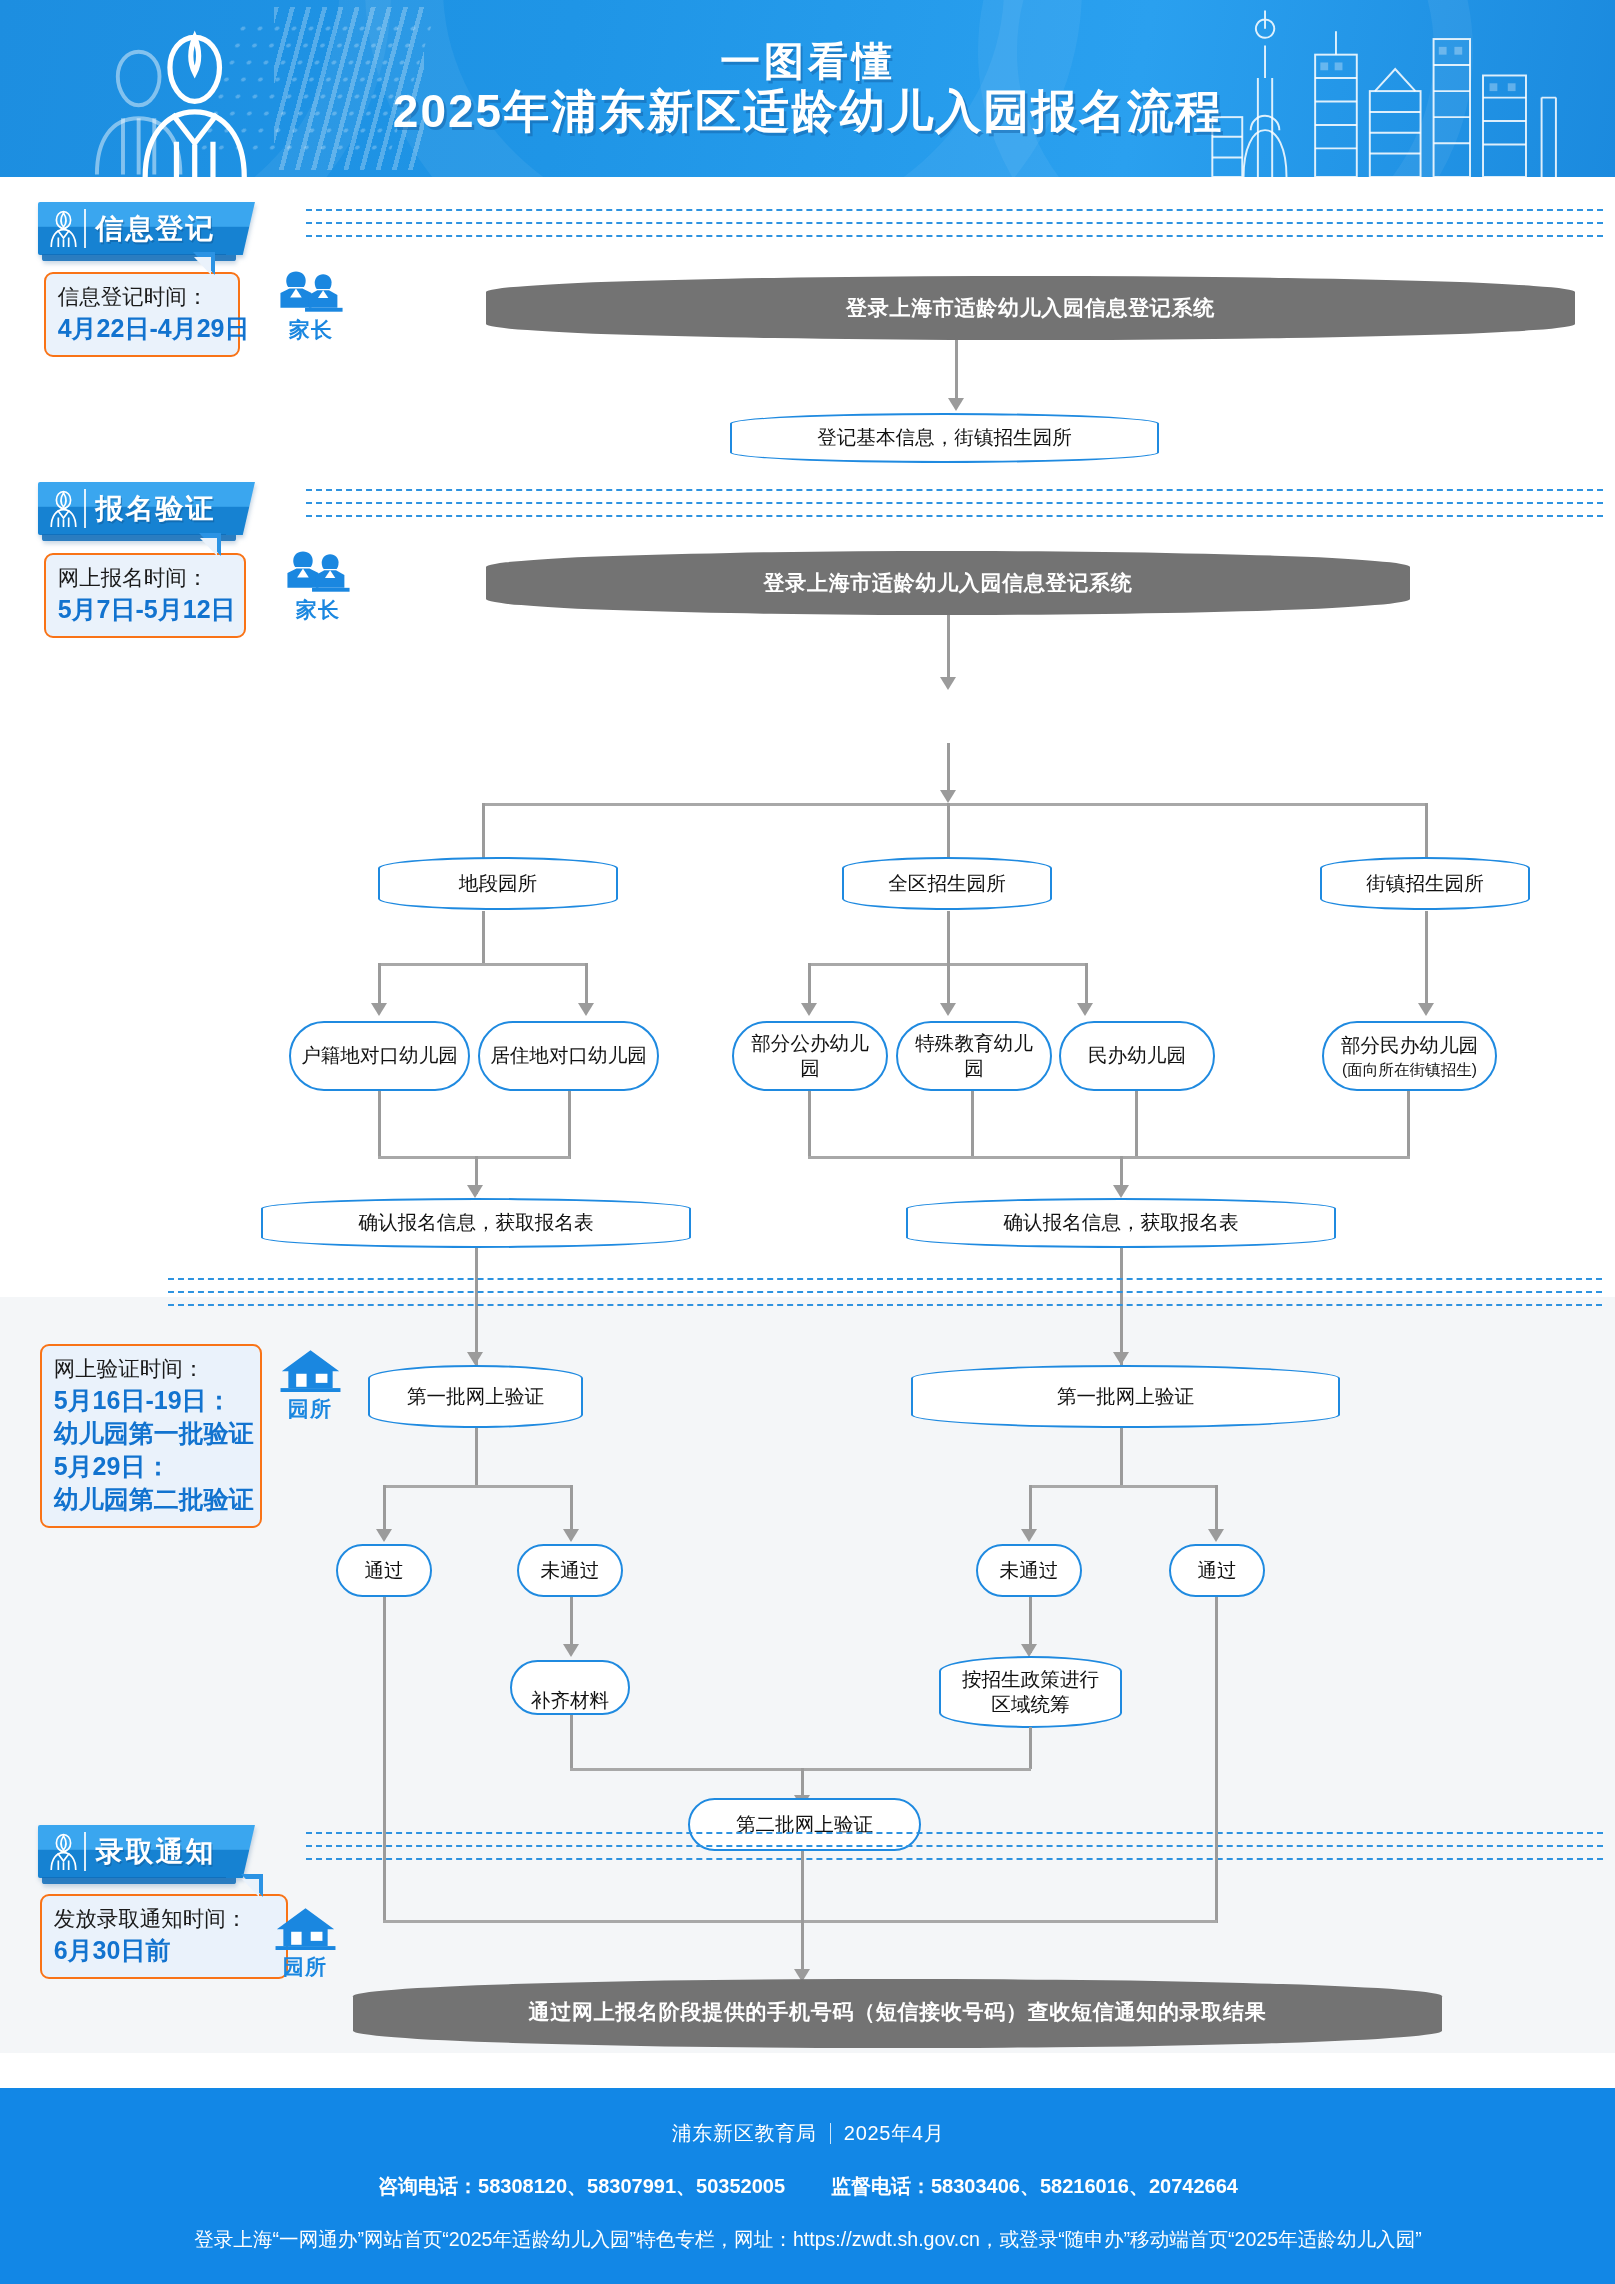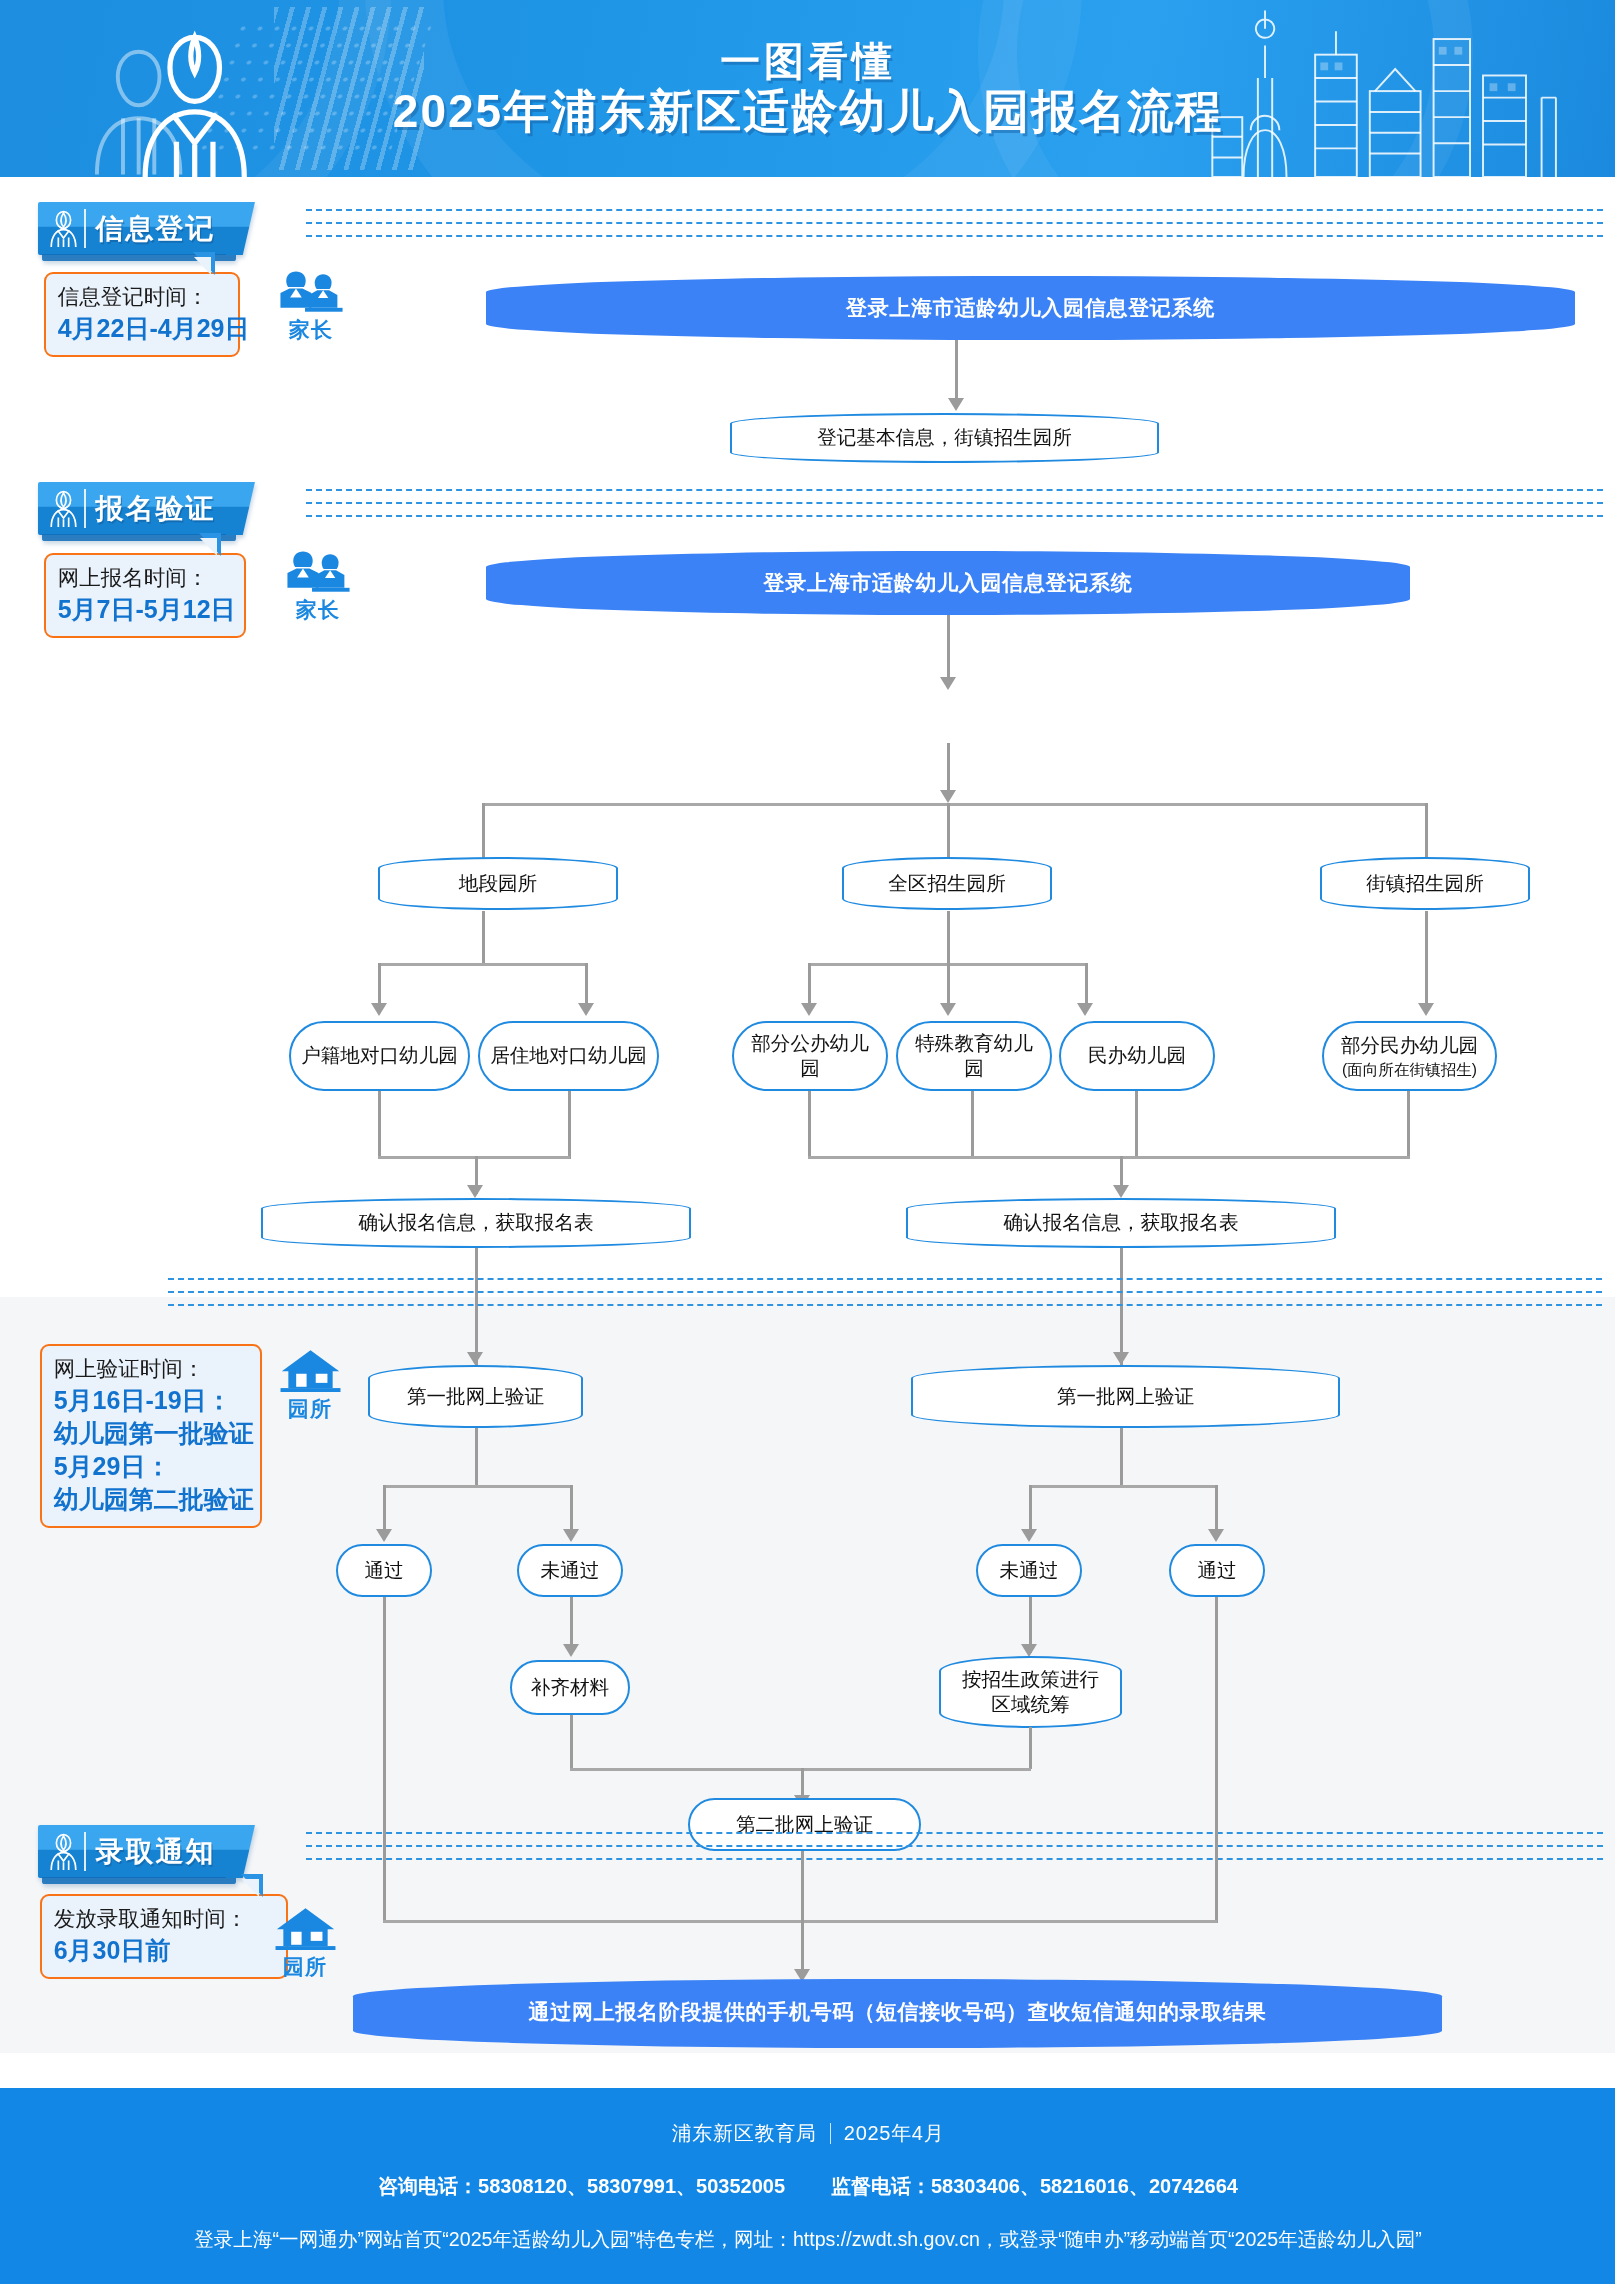--- a/index.html
+++ b/index.html
@@ -162,21 +162,21 @@
   }
   .node.cap {
     
     border-radius: 52% / 22%;
   }
   .node.pill { border-radius: 651px; }
   .node-txt { font-size: 19.6px; line-height: 1.3; padding: 0 9px; }
   .node-sub { font-size: 15.6px; line-height: 1.25; }
 
   .node.solid {
-    background: #3b82f6;
+    background: #737373;
     border: none;
     color: #ffffff;
     border-radius: 52% / 26%;
   }
   .node.solid .node-txt { font-weight: bold; font-size: 21px; letter-spacing: 0.7px; }
 
   
   .vline { position: absolute; width: 2.6px; background: #9b9b9b; }
   .hline { position: absolute; height: 3.3px; background: #a8a8a8; }
   .arrow-head {
@@ -509,21 +509,21 @@
   </div>
   <div class="node pill" style="left:976px; top:1544px; width:106px; height:53px;">
     <span class="node-txt">未通过</span>
   </div>
   <div class="node pill" style="left:1169px; top:1544px; width:96px; height:53px;">
     <span class="node-txt">通过</span>
   </div>
 
   <div class="vline" style="left:570px; top:1597px; height:56px;"></div>
   <div class="arrow-head" style="left:563px; top:1644px;"></div>
-  <div class="node pill" style="left:510px; top:1660px; width:120px; height:55px;">
+  <div class="node pill" style="left:510px; top:1660px; width:120px; height:55px;align-items:flex-end;">
     <span class="node-txt">补齐材料</span>
   </div>
 
   <div class="vline" style="left:1029px; top:1597px; height:56px;"></div>
   <div class="arrow-head" style="left:1021px; top:1644px;"></div>
   <div class="node cap" style="left:939px; top:1656px; width:183px; height:72px; flex-direction:column;">
     <span class="node-txt">按招生政策进行</span>
     <span class="node-txt">区域统筹</span>
   </div>
 

